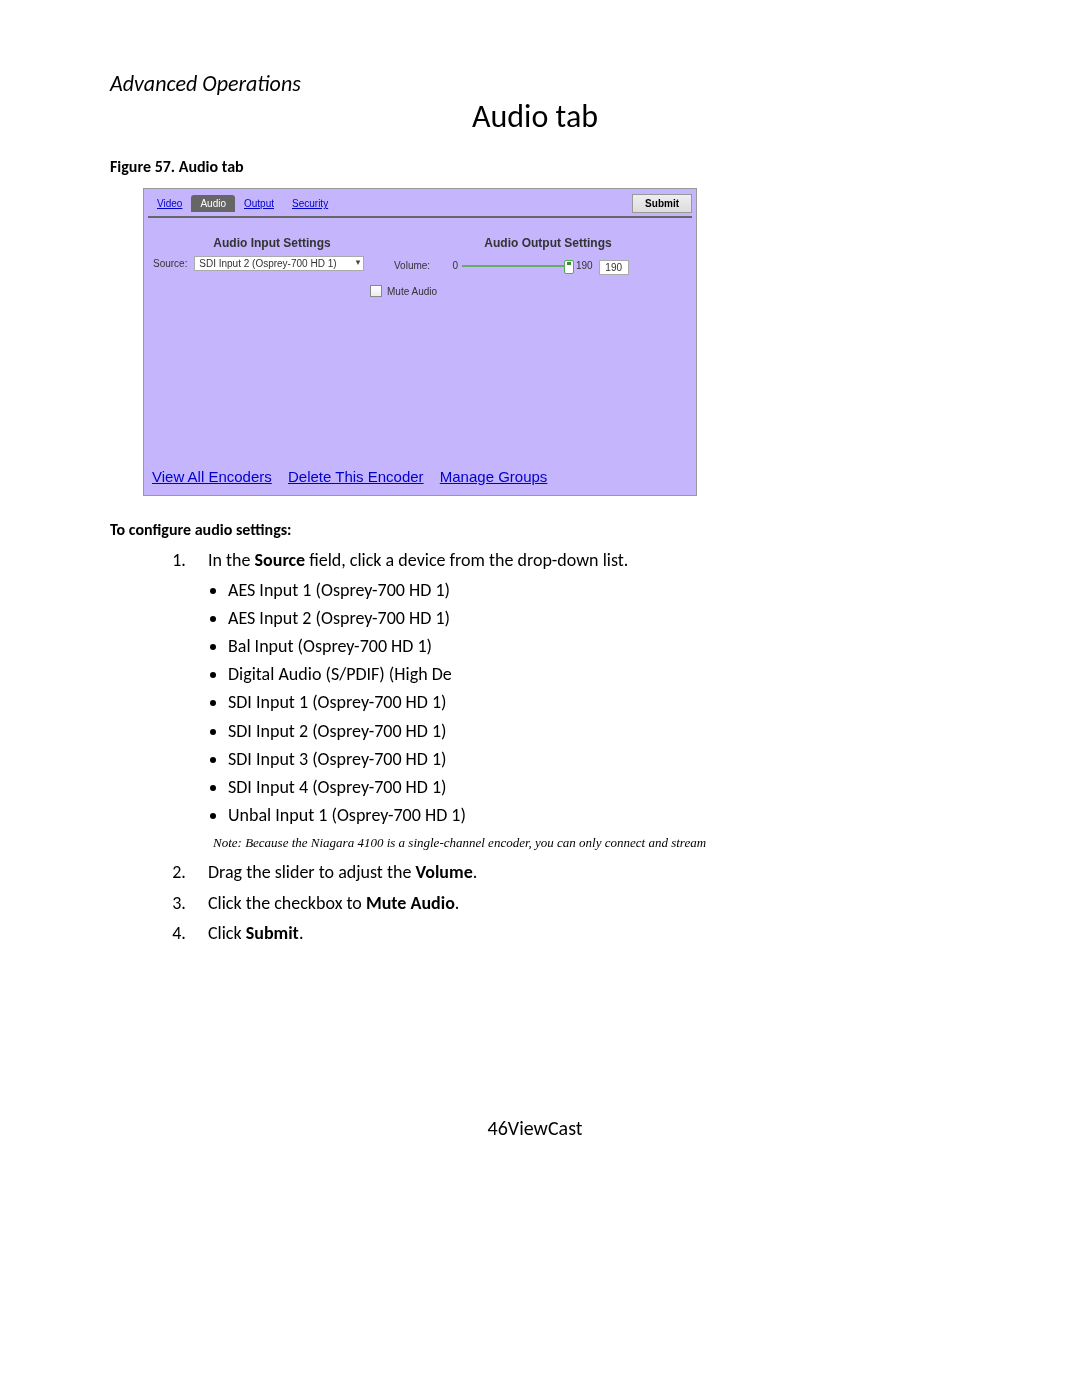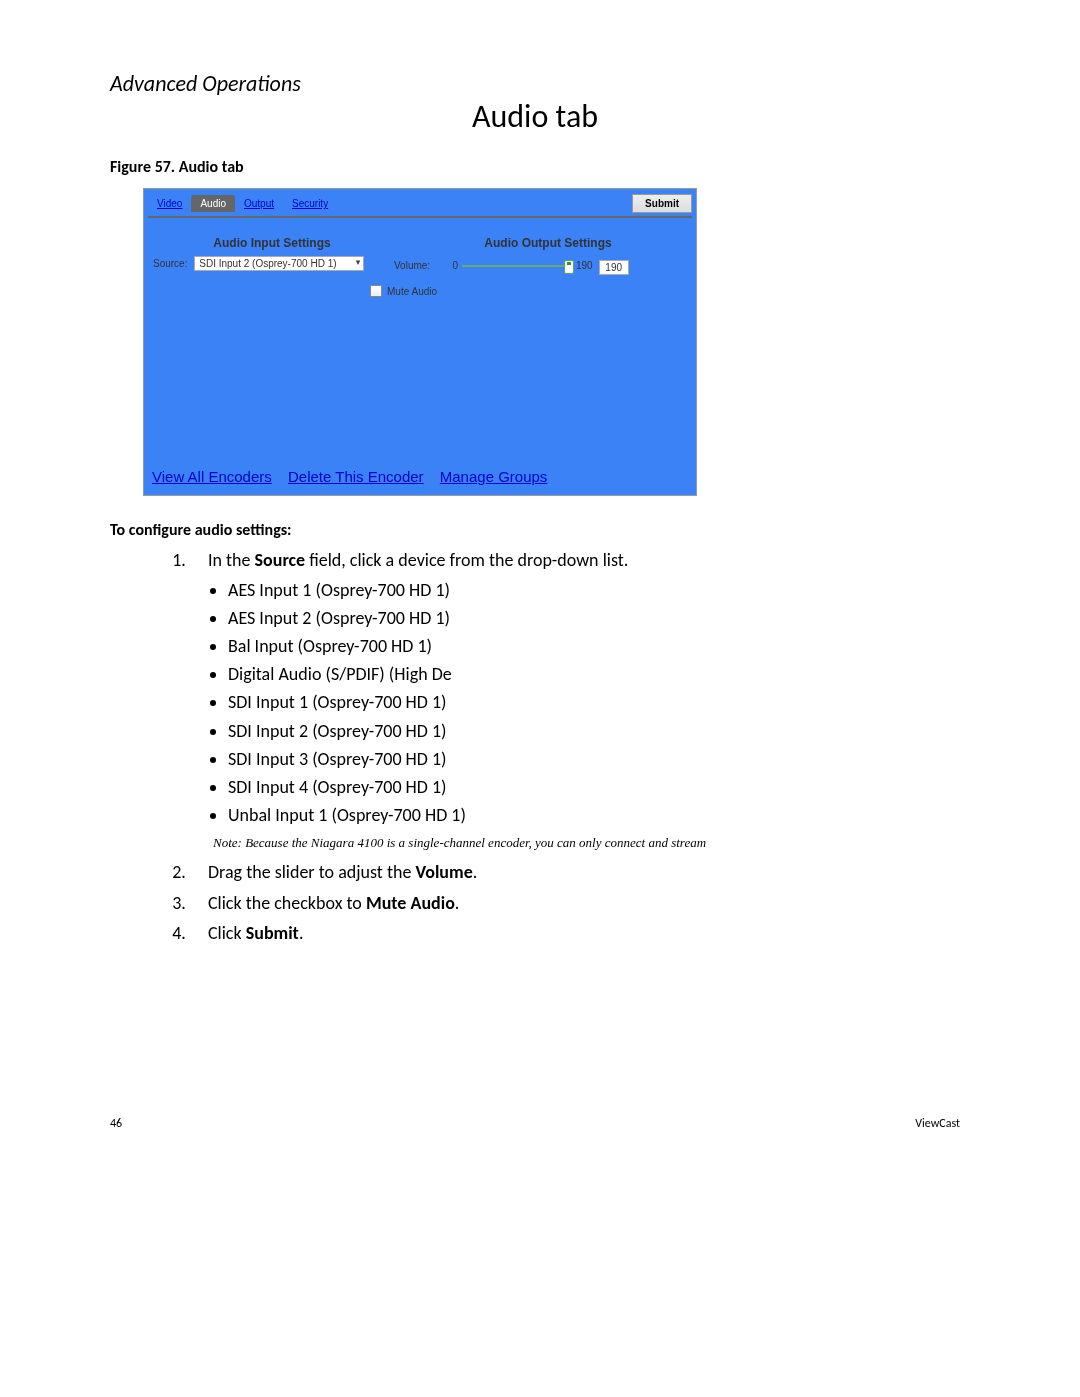--- a/index.html
+++ b/index.html
@@ -33,21 +33,21 @@
   
   .screenshot {
     border: 1px solid #999;
     width: 552px;
     height: 306px;
     margin-left: 33px;
     font-family: Verdana, Arial, sans-serif;
     font-size: 10px;
     color: #333;
     position: relative;
-    background: #3b82f6;
+    background: #c4b5fd;
   }
   .tabbar {
     position: relative;
     height: 21px;
     border-bottom: 2px solid #666;
     margin: 6px 4px 0 4px;
   }
   .tab {
     display: inline-block;
     padding: 3px 9px 3px 9px;
@@ -217,22 +217,22 @@
     line-height: 1.35;
     margin: 6px 0 8px 5px;
     padding-left: 0;
   }
   .note-cont {
     padding-left: 28px;
     display: block;
   }
   .page-footer {
     display: flex;
-    justify-content: space-between;
-    font-size: 12px;
+    justify-content: center;
+    font-size: 20px;
     margin-top: 170px;
   }
 </style>
 </head>
 <body>
 
 <div class="page">
   <div class="section-header">Advanced Operations</div>
   <h1 class="title">Audio tab</h1>
   <div class="figure-caption">Figure 57. Audio tab</div>

